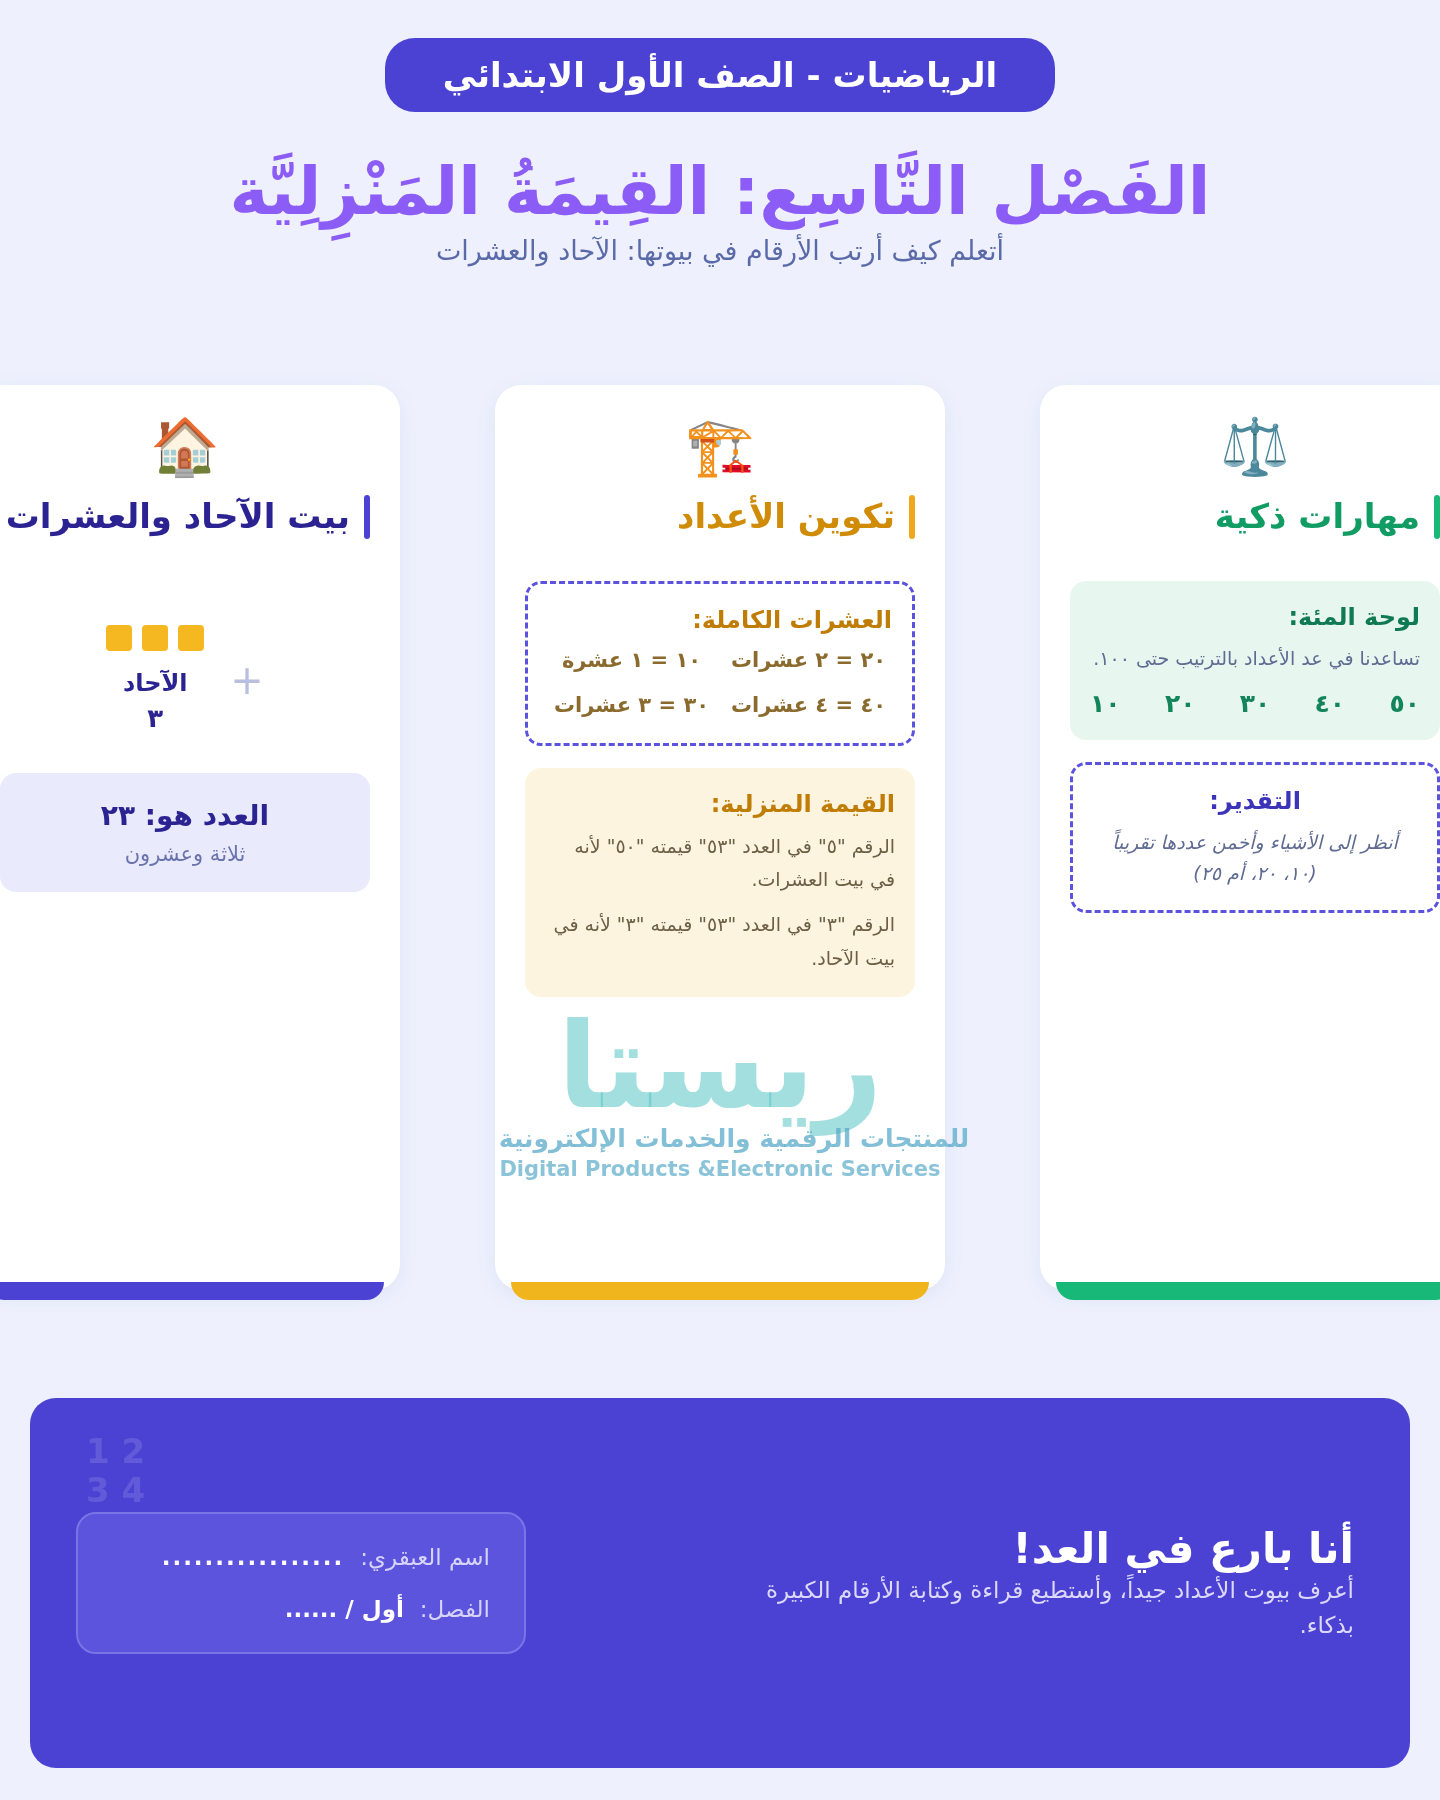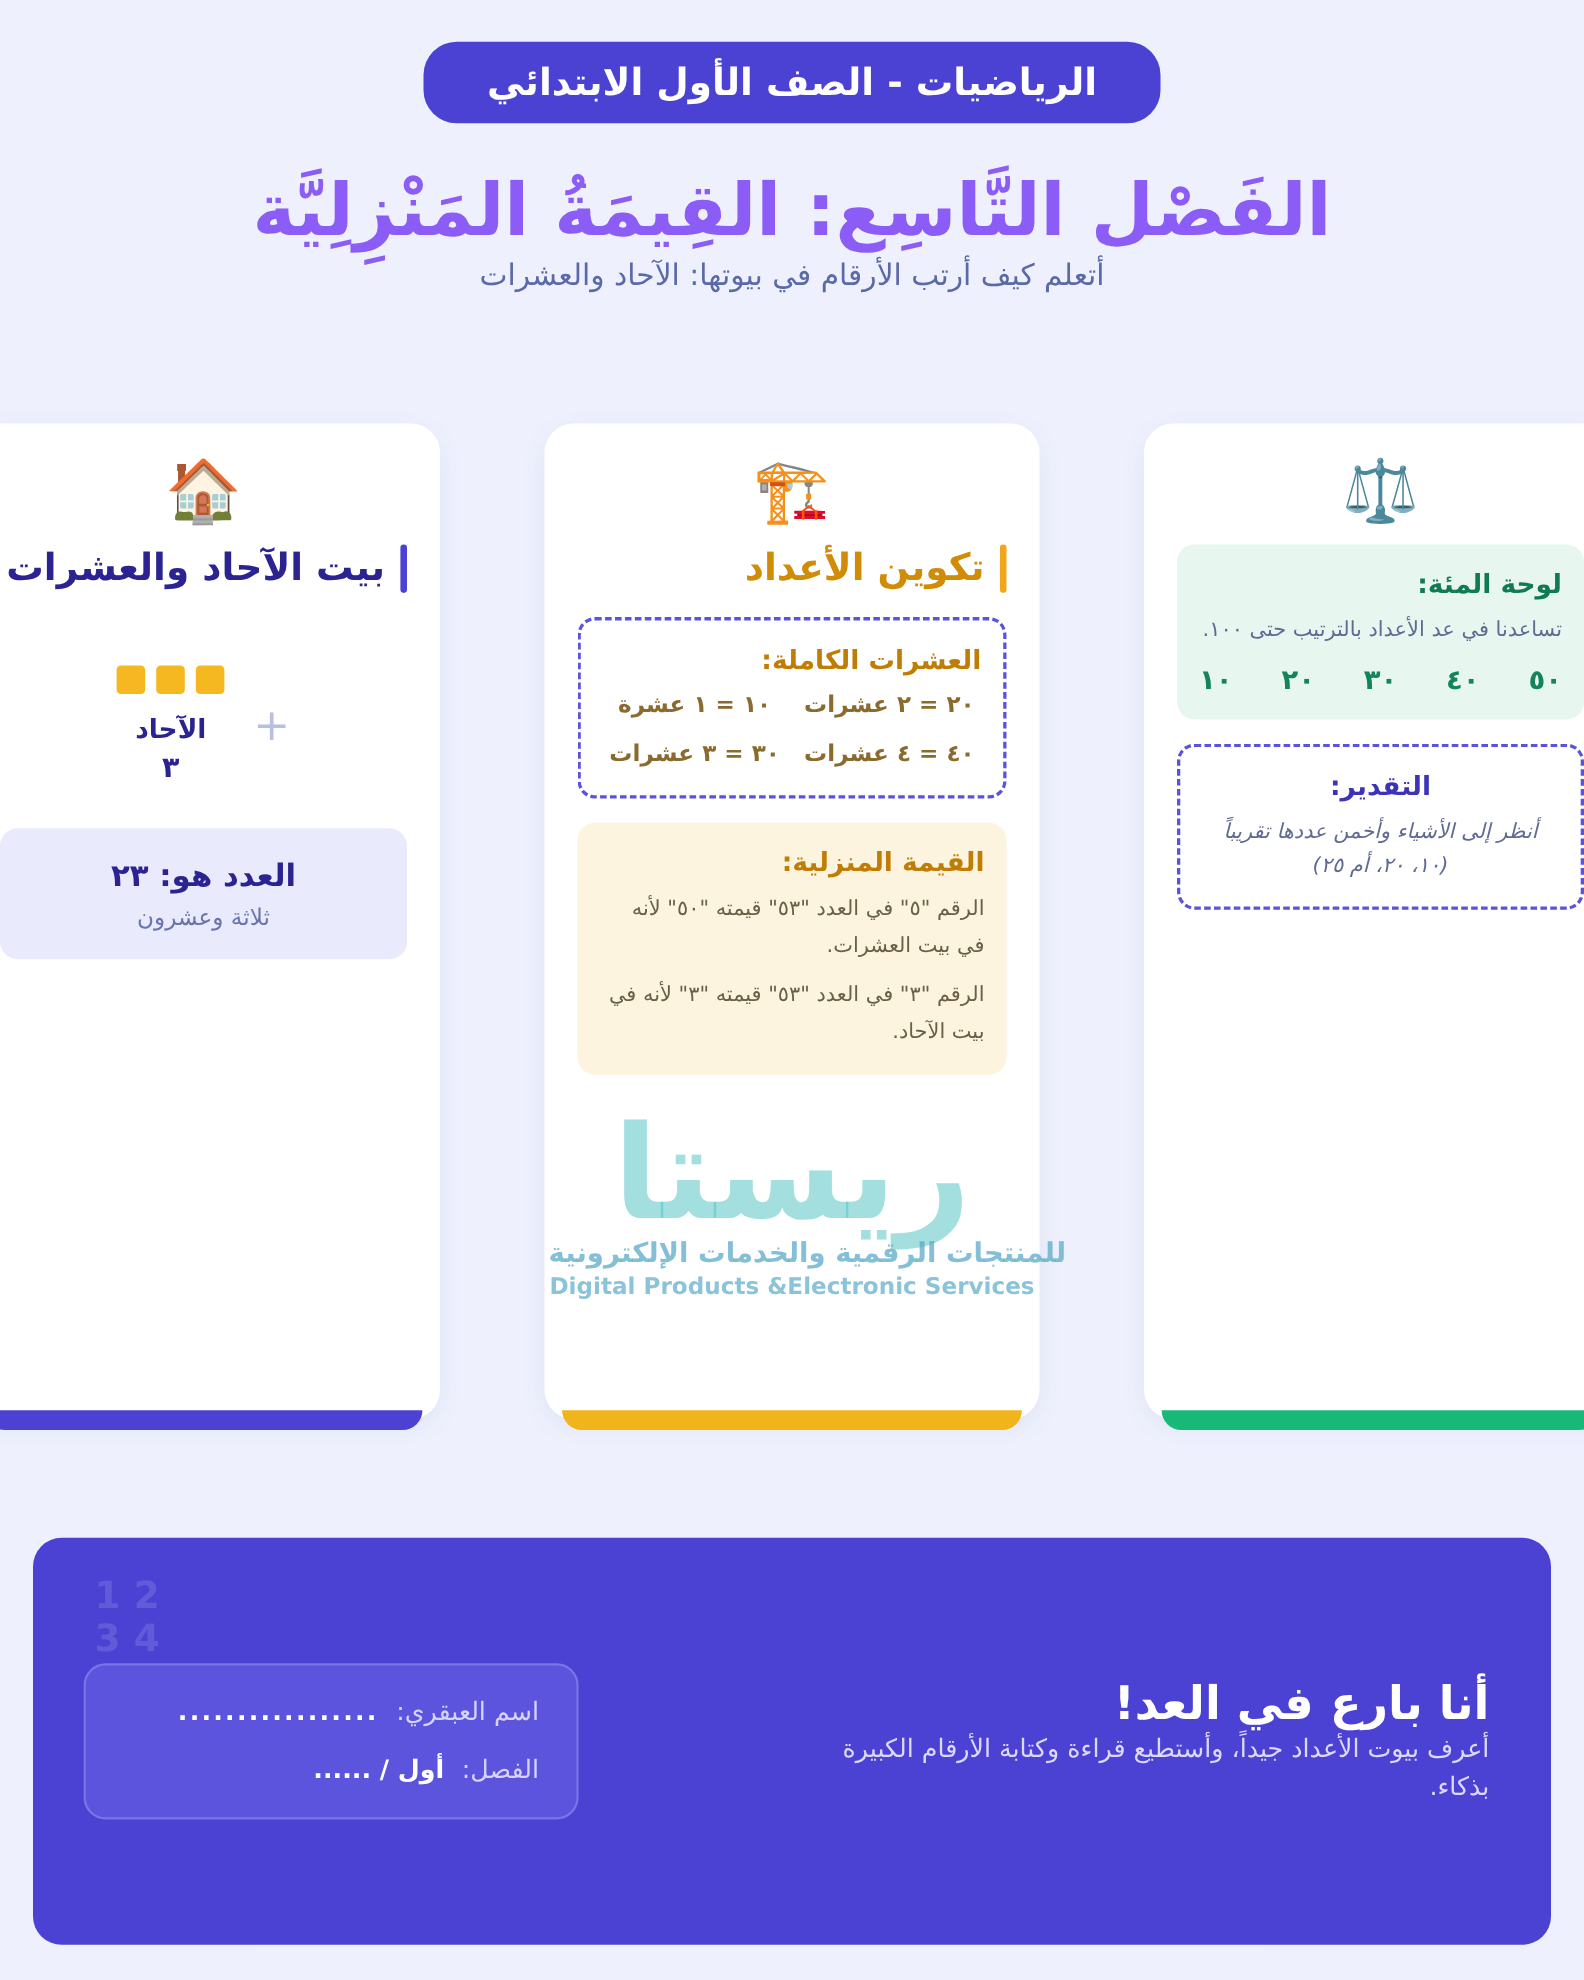--- a/index.html
+++ b/index.html
@@ -84,21 +84,21 @@
     text-align: center;
     font-size: 56px;
     line-height: 1;
     margin-bottom: 20px;
   }
   .card-head {
     display: flex;
     align-items: flex-start;
     justify-content: flex-start;
     gap: 14px;
-    margin-bottom: 22px;
+    margin-bottom: 42px;
   }
   .head-bar { width: 6px; border-radius: 4px; align-self: stretch; min-height: 44px;}
   .bar-green { background: #18b978; }
   .bar-amber { background: #f0a71c; }
   .bar-indigo { background: #4b42d4; }
   .card-title {
     font-size: 34px;
     font-weight: bold;
     line-height: 1.25;
   }
@@ -253,20 +253,24 @@
   <div class="badge-wrap">
     <div class="badge">الرياضيات - الصف الأول الابتدائي</div>
   </div>
   <h1 class="title">الفَصْل التَّاسِع: القِيمَةُ المَنْزِلِيَّة</h1>
   <p class="subtitle">أتعلم كيف أرتب الأرقام في بيوتها: الآحاد والعشرات</p>
 
   <div class="cards">
 
     <div class="card c1">
       <div class="card-emoji">⚖️</div>
+      <div class="card-head">
+        <div class="head-bar bar-green"></div>
+        <div class="card-title t-green">مهارات ذكية</div>
+      </div>
 
       <div class="box box-green">
         <div class="box-title bt-green">لوحة المئة:</div>
         <div class="box-text">تساعدنا في عد الأعداد بالترتيب حتى ١٠٠.</div>
         <div class="num-row">
           <span>٥٠</span>
           <span>٤٠</span>
           <span>٣٠</span>
           <span>٢٠</span>
           <span>١٠</span>

